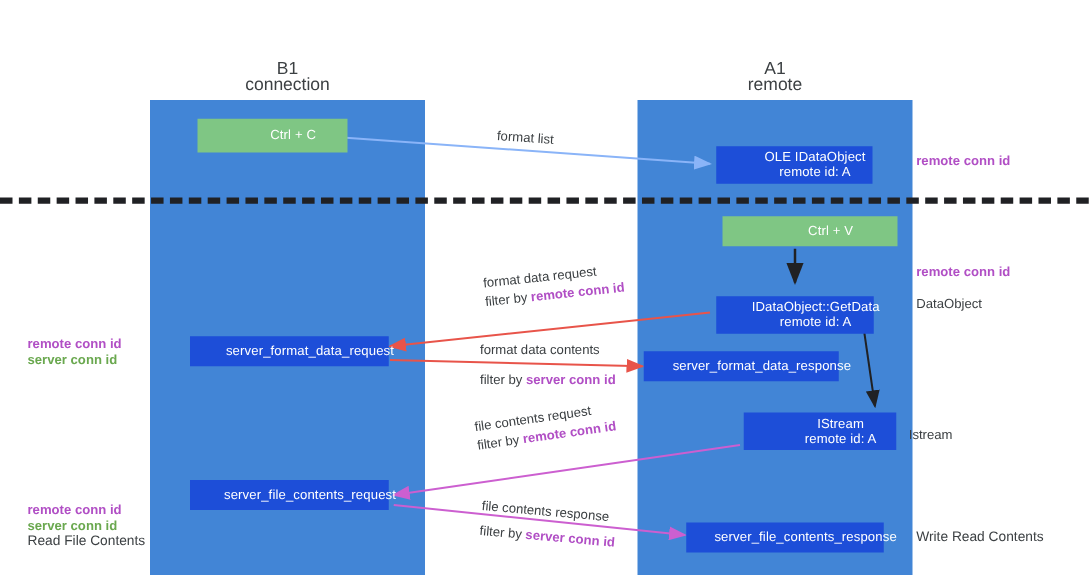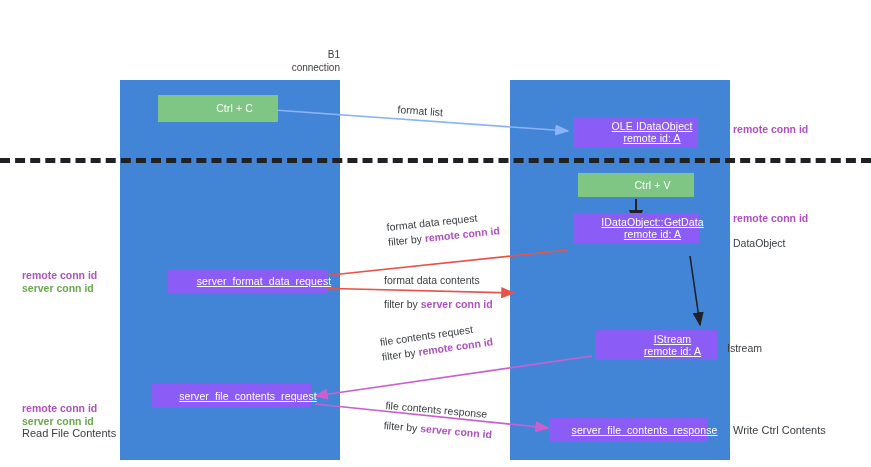--- a/index.html
+++ b/index.html
@@ -17,41 +17,41 @@
 
   
   .title{
     width:871px;text-align:center;top:6px;left:0;
     font-size:14.5px;line-height:19px;color:#3c4043;
     white-space:pre;
   }
 
   
   .colhdr{
-    text-align:right;font-size:10px;line-height:13px;color:#3c4043;
+    text-align:center;font-size:14px;line-height:13px;color:#3c4043;
     white-space:pre;
   }
 
   
   .lane{background:#4285d6;}
 
   
   .box{
     box-sizing:border-box;
     display:flex;align-items:center;justify-content:center;
     text-align:center;
     color:#ffffff;
     font-size:10.5px;
     line-height:12.5px;
     white-space:pre;
     letter-spacing:0.1px;
     padding-left:33px;
   }
   .box.green{background:#7fc684;}
-  .box.orange{background:#8b5cf6;text-decoration:underline;}
+  .box.orange{background:#1d4ed8;}
 
   
   .lbl{font-size:10.5px;line-height:13px;white-space:pre;}
   .lbl.dark{color:#3c4043;}
   .lbl.purple{color:#b14fc5;font-weight:bold;}
   .lbl.green{color:#6aa84f;font-weight:bold;}
   .lbl.plain{color:#3c4043;font-weight:normal;}
 
   .lbl.big{font-size:11px;}
 
@@ -66,20 +66,22 @@
   svg{position:absolute;left:0;top:0;overflow:visible;}
 </style>
 </head>
 <body>
 
 <div id="stage">
 
 
   <div class="abs colhdr" style="left:120px;top:48px;width:220px;">B1
 connection</div>
+  <div class="abs colhdr" style="left:510px;top:48px;width:220px;">A1
+remote</div>
 
   <div class="abs lane" style="left:120px;top:80px;width:220px;height:380px;"></div>
   <div class="abs lane" style="left:510px;top:80px;width:220px;height:380px;"></div>
 
   <svg width="871" height="467">
     <defs>
       <marker id="ah-blue" markerWidth="9" markerHeight="7" refX="8" refY="3.5" orient="auto">
         <polygon points="0 0, 9 3.5, 0 7" fill="#8ab4f8"></polygon>
       </marker>
       <marker id="ah-red" markerWidth="9" markerHeight="7" refX="8" refY="3.5" orient="auto">
@@ -110,47 +112,48 @@
 
   <div class="abs divider" style="top:158px;"></div>
 
   <div class="abs box green" style="left:158px;top:95px;width:120px;height:27px;">Ctrl + C</div>
 
   <div class="abs box orange" style="left:573px;top:117px;width:125px;height:30px;">OLE IDataObject
 remote id: A</div>
 
   <div class="abs lbl purple" style="left:733px;top:123px;">remote conn id</div>
 
-  <div class="abs box green" style="left:578px;top:173px;width:116px;height:24px;">Ctrl + V</div>
+  <div class="abs box green" style="left:578px;top:173px;width:140px;height:24px;">Ctrl + V</div>
 
-  <div class="abs box orange" style="left:573px;top:213px;width:126px;height:30px;">IDataObject::GetData
+  <div class="abs box orange" style="left:573px;top:237px;width:126px;height:30px;">IDataObject::GetData
 remote id: A</div>
 
   <div class="abs lbl purple" style="left:733px;top:212px;">remote conn id</div>
   <div class="abs lbl dark" style="left:733px;top:237px;">DataObject</div>
 
-  <div class="abs box orange" style="left:152px;top:269px;width:159px;height:24px;margin-left:16px;">server_format_data_request</div>
+  <div class="abs box orange" style="left:152px;top:269px;width:159px;height:24px;">server_format_data_request</div>
 
+  <div class="abs box orange" style="left:515px;top:281px;width:156px;height:24px;">server_format_data_response</div>
 
   <div class="abs lbl purple" style="left:22px;top:269px;">remote conn id</div>
   <div class="abs lbl green" style="left:22px;top:282px;">server conn id</div>
 
   <div class="abs box orange" style="left:595px;top:330px;width:122px;height:30px;">IStream
 remote id: A</div>
   <div class="abs lbl dark" style="left:727px;top:342px;">Istream</div>
 
   <div class="abs box orange" style="left:152px;top:384px;width:159px;height:24px;">server_file_contents_request</div>
 
   <div class="abs box orange" style="left:549px;top:418px;width:158px;height:24px;">server_file_contents_response</div>
 
   <div class="abs lbl dark big" style="left:22px;top:384px;margin-top:43px;">Read File Contents</div>
   <div class="abs lbl purple" style="left:22px;top:402px;">remote conn id</div>
   <div class="abs lbl green" style="left:22px;top:415px;">server conn id</div>
 
-  <div class="abs lbl dark big" style="left:733px;top:424px;">Write Ctrl Contents</div>
+  <div class="abs lbl dark big" style="left:733px;top:424px;">Write Read Contents</div>
 
   <div class="abs lbl plain rot" style="left:398px;top:103px;transform:rotate(4deg);">format list</div>
 
   <div class="abs rot" style="left:386px;top:221px;transform:rotate(-6deg);">
     <div class="lbl plain">format data request</div>
     <div class="lbl plain" style="margin-top:2px;"><span>filter by </span><span class="lbl purple">remote conn id</span></div>
   </div>
 
   <div class="abs" style="left:384px;top:274px;">
     <div class="lbl plain">format data contents</div>

